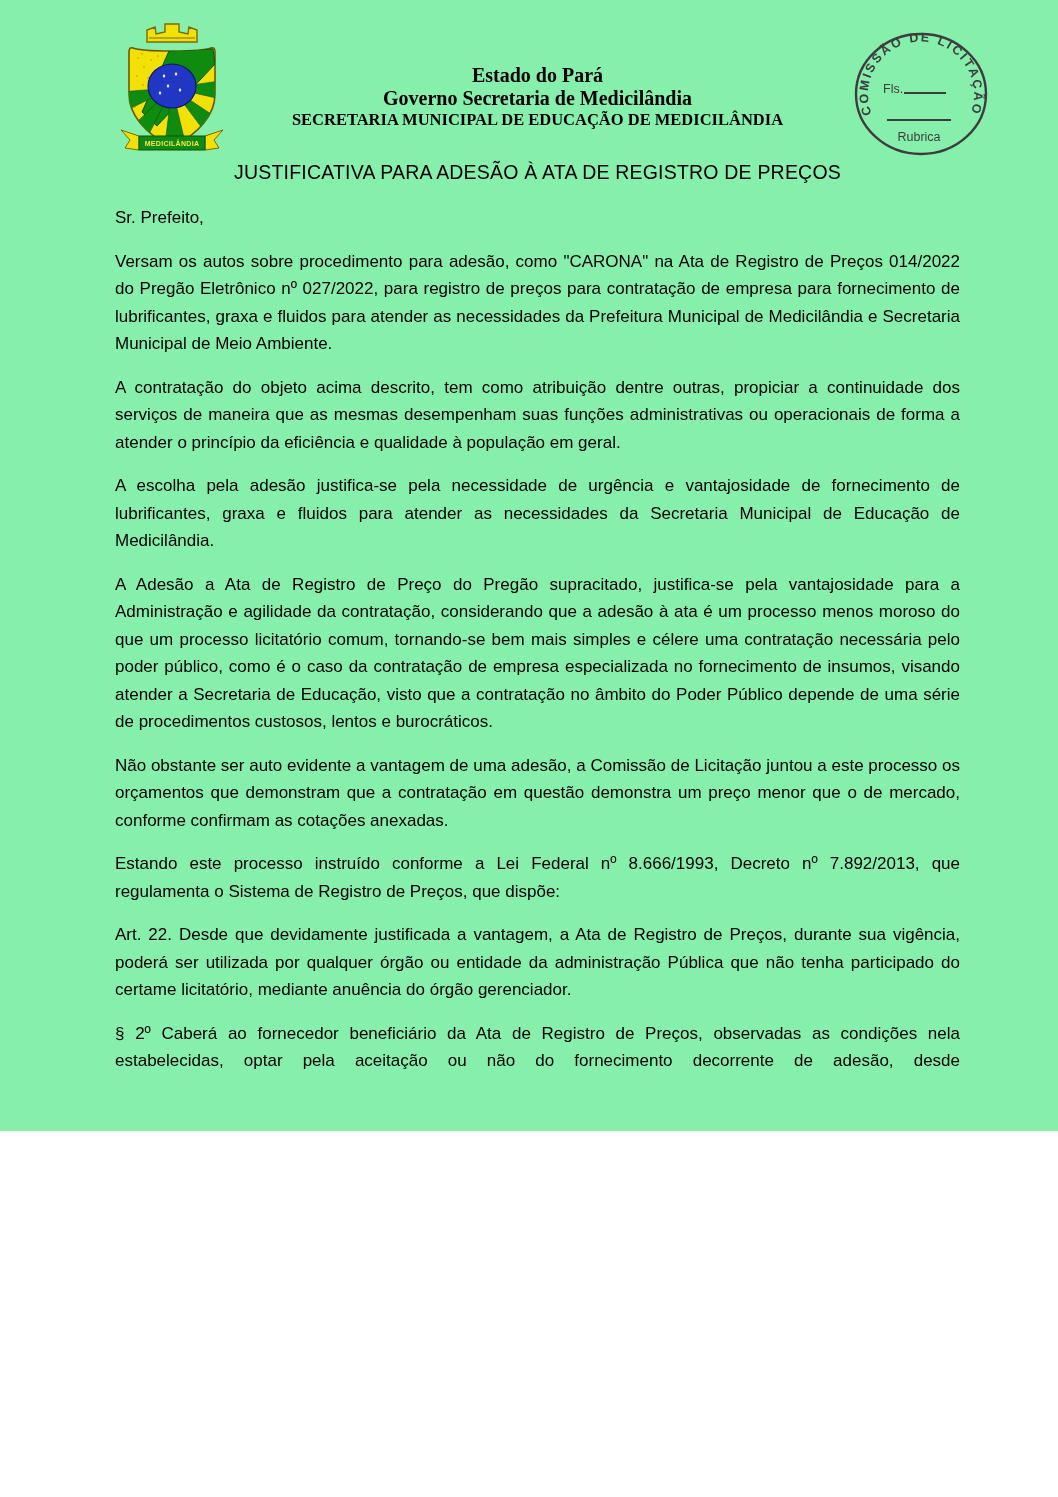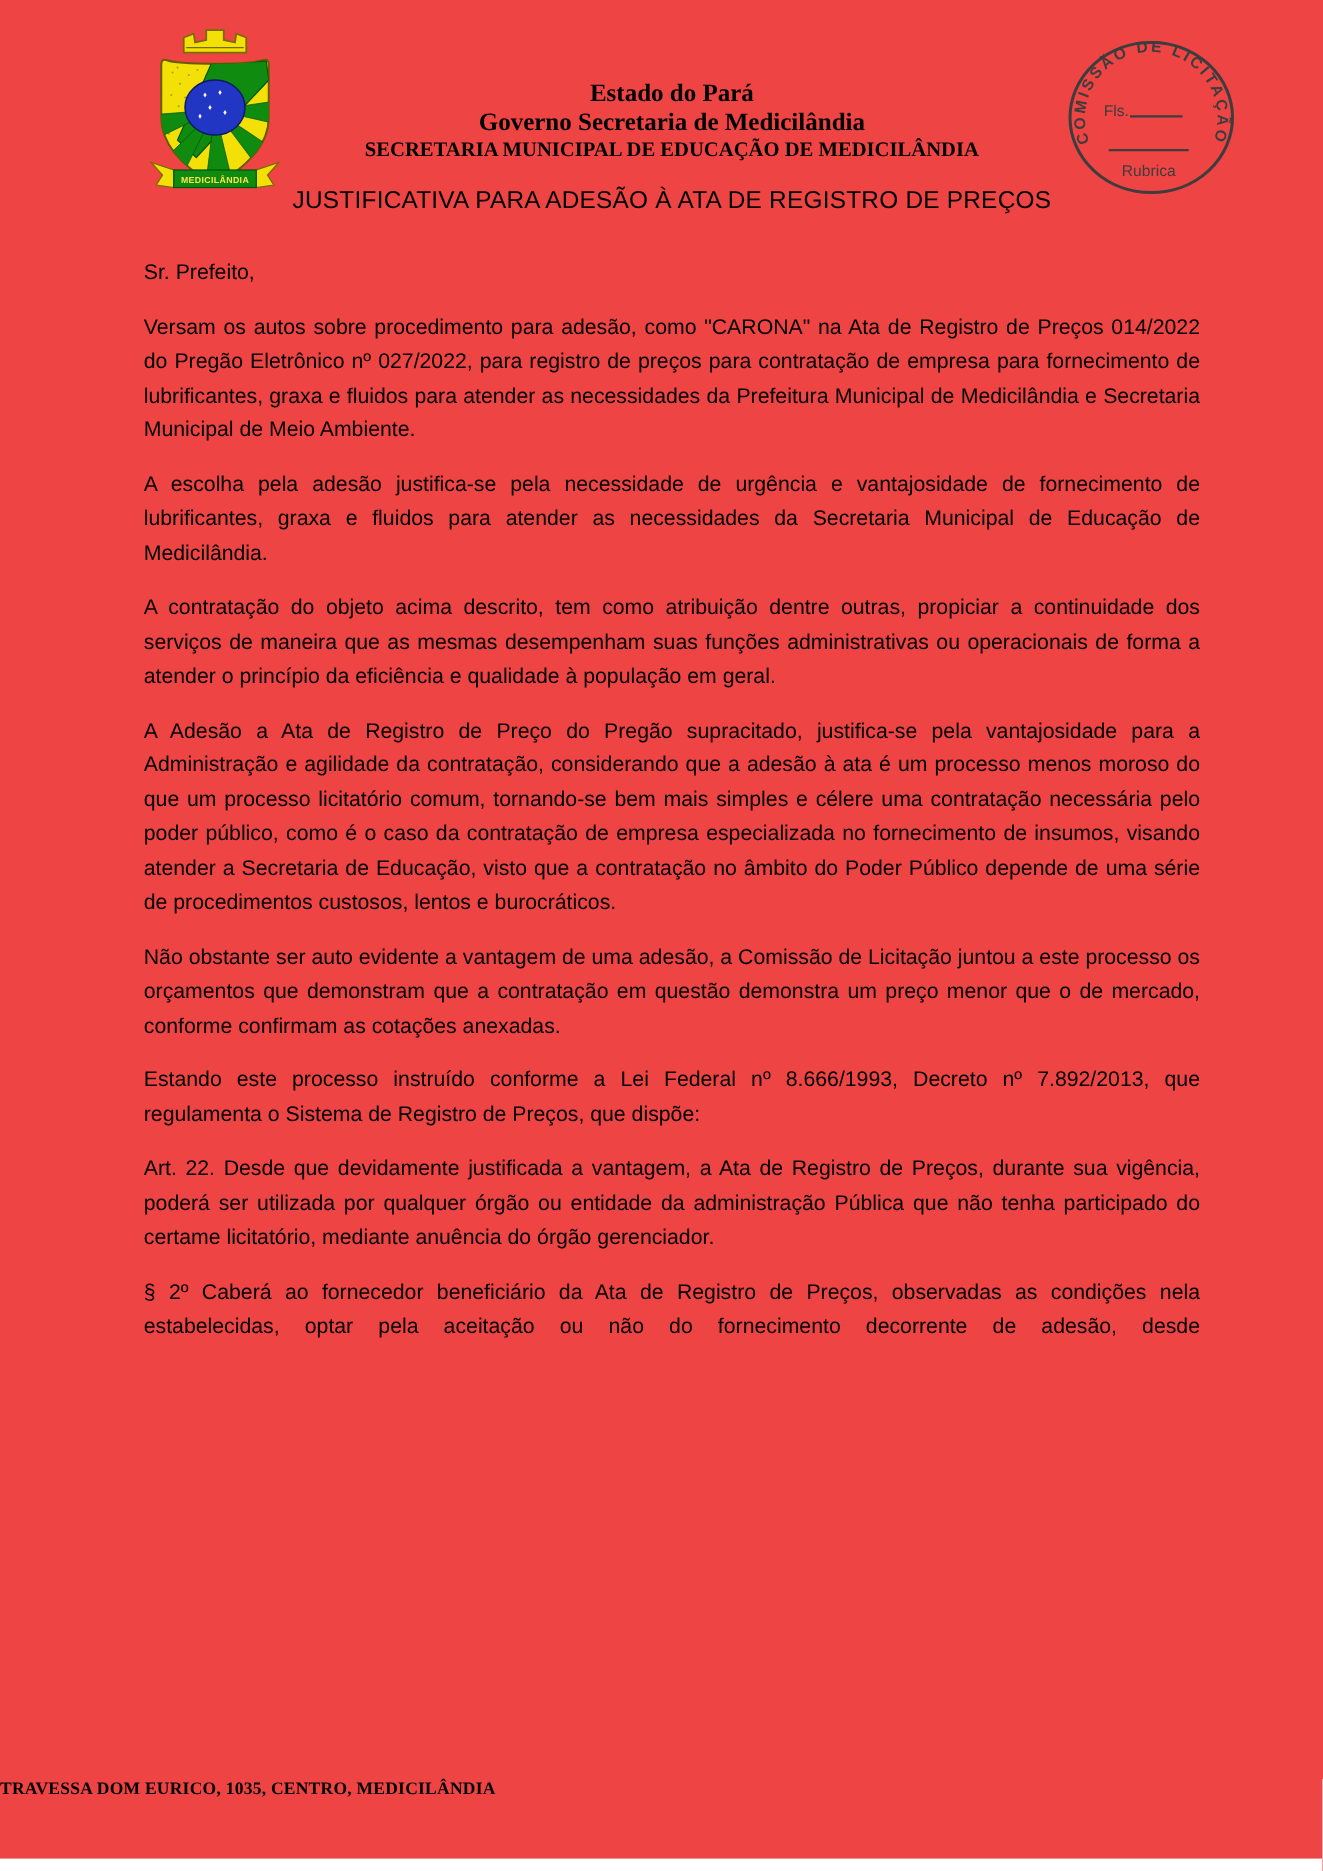--- a/index.html
+++ b/index.html
@@ -1,37 +1,37 @@
 <!DOCTYPE html>
 <html lang="pt"><head>
 <meta charset="utf-8">
 <style>
   html,body{margin:0;padding:0;background:#ffffff;}
   .page{
     position:relative;
-    width:1058px;height:1487px;
-    background:#ef4444;
+    width:1058px;height:1131px;
+    background:#86efac;
     font-family:"Liberation Sans", sans-serif;
     color:#000;
     overflow:hidden;
   }
   
   .arms{position:absolute;left:113px;top:12px;width:118px;height:145px;}
   .header-text{
     position:absolute;left:115px;top:64px;width:845px;
     text-align:center;
     font-family:"Liberation Serif", serif;
     font-weight:bold;
   }
   .header-text .l1{font-size:20px;line-height:23px;}
   .header-text .l2{font-size:20px;line-height:23px;}
   .header-text .l3{font-size:16.5px;line-height:20px;}
   .stamp{position:absolute;left:851px;top:31px;width:140px;height:128px;}
   .doc-title{
-    position:absolute;left:115px;top:149px;width:845px;
+    position:absolute;left:115px;top:161px;width:845px;
     text-align:center;font-size:19.5px;font-weight:400;letter-spacing:.2px;
   }
   
   .body{
     position:absolute;left:115px;top:204px;width:845px;
     font-size:17px;line-height:27.5px;
   }
   .body p{margin:0 0 16px 0;text-align:justify;}
   .body p.salutation{text-align:left;}
   .body p.quote{}
@@ -123,22 +123,22 @@
     <line x1="53" y1="62" x2="95" y2="62" stroke="#3d3d3d" stroke-width="1.8"></line>
     <line x1="36" y1="89" x2="100" y2="89" stroke="#3d3d3d" stroke-width="1.8"></line>
     <text x="68" y="110" text-anchor="middle" font-family="Liberation Sans, sans-serif" font-size="12.5" fill="#3d3d3d">Rubrica</text>
   </svg>
 
   <div class="doc-title">JUSTIFICATIVA PARA ADESÃO À ATA DE REGISTRO DE PREÇOS</div>
 
   <div class="body">
     <p class="salutation">Sr. Prefeito,</p>
     <p>Versam os autos sobre procedimento para adesão, como "CARONA" na Ata de Registro de Preços 014/2022 do Pregão Eletrônico nº 027/2022, para registro de preços para contratação de empresa para fornecimento de lubrificantes, graxa e fluidos para atender as necessidades da Prefeitura Municipal de Medicilândia e Secretaria Municipal de Meio Ambiente.</p>
+    <p>A contratação do objeto acima descrito, tem como atribuição dentre outras, propiciar a continuidade dos serviços de maneira que as mesmas desempenham suas funções administrativas ou operacionais de forma a atender o princípio da eficiência e qualidade à população em geral.</p>
     <p>A escolha pela adesão justifica-se pela necessidade de urgência e vantajosidade de fornecimento de lubrificantes, graxa e fluidos para atender as necessidades da Secretaria Municipal de Educação de Medicilândia.</p>
-    <p>A contratação do objeto acima descrito, tem como atribuição dentre outras, propiciar a continuidade dos serviços de maneira que as mesmas desempenham suas funções administrativas ou operacionais de forma a atender o princípio da eficiência e qualidade à população em geral.</p>
     <p>A Adesão a Ata de Registro de Preço do Pregão supracitado, justifica-se pela vantajosidade para a Administração e agilidade da contratação, considerando que a adesão à ata é um processo menos moroso do que um processo licitatório comum, tornando-se bem mais simples e célere uma contratação necessária pelo poder público, como é o caso da contratação de empresa especializada no fornecimento de insumos, visando atender a Secretaria de Educação, visto que a contratação no âmbito do Poder Público depende de uma série de procedimentos custosos, lentos e burocráticos.</p>
     <p>Não obstante ser auto evidente a vantagem de uma adesão, a Comissão de Licitação juntou a este processo os orçamentos que demonstram que a contratação em questão demonstra um preço menor que o de mercado, conforme confirmam as cotações anexadas.</p>
     <p>Estando este processo instruído conforme a Lei Federal nº 8.666/1993, Decreto nº 7.892/2013, que regulamenta o Sistema de Registro de Preços, que dispõe:</p>
     <p class="quote">Art. 22. Desde que devidamente justificada a vantagem, a Ata de Registro de Preços, durante sua vigência, poderá ser utilizada por qualquer órgão ou entidade da administração Pública que não tenha participado do certame licitatório, mediante anuência do órgão gerenciador.</p>
     <p class="quote justify-last">§ 2º Caberá ao fornecedor beneficiário da Ata de Registro de Preços, observadas as condições nela estabelecidas, optar pela aceitação ou não do fornecimento decorrente de adesão, desde</p>
   </div>
 
   <div class="footer">TRAVESSA DOM EURICO, 1035, CENTRO, MEDICILÂNDIA</div>
 
 </div>

